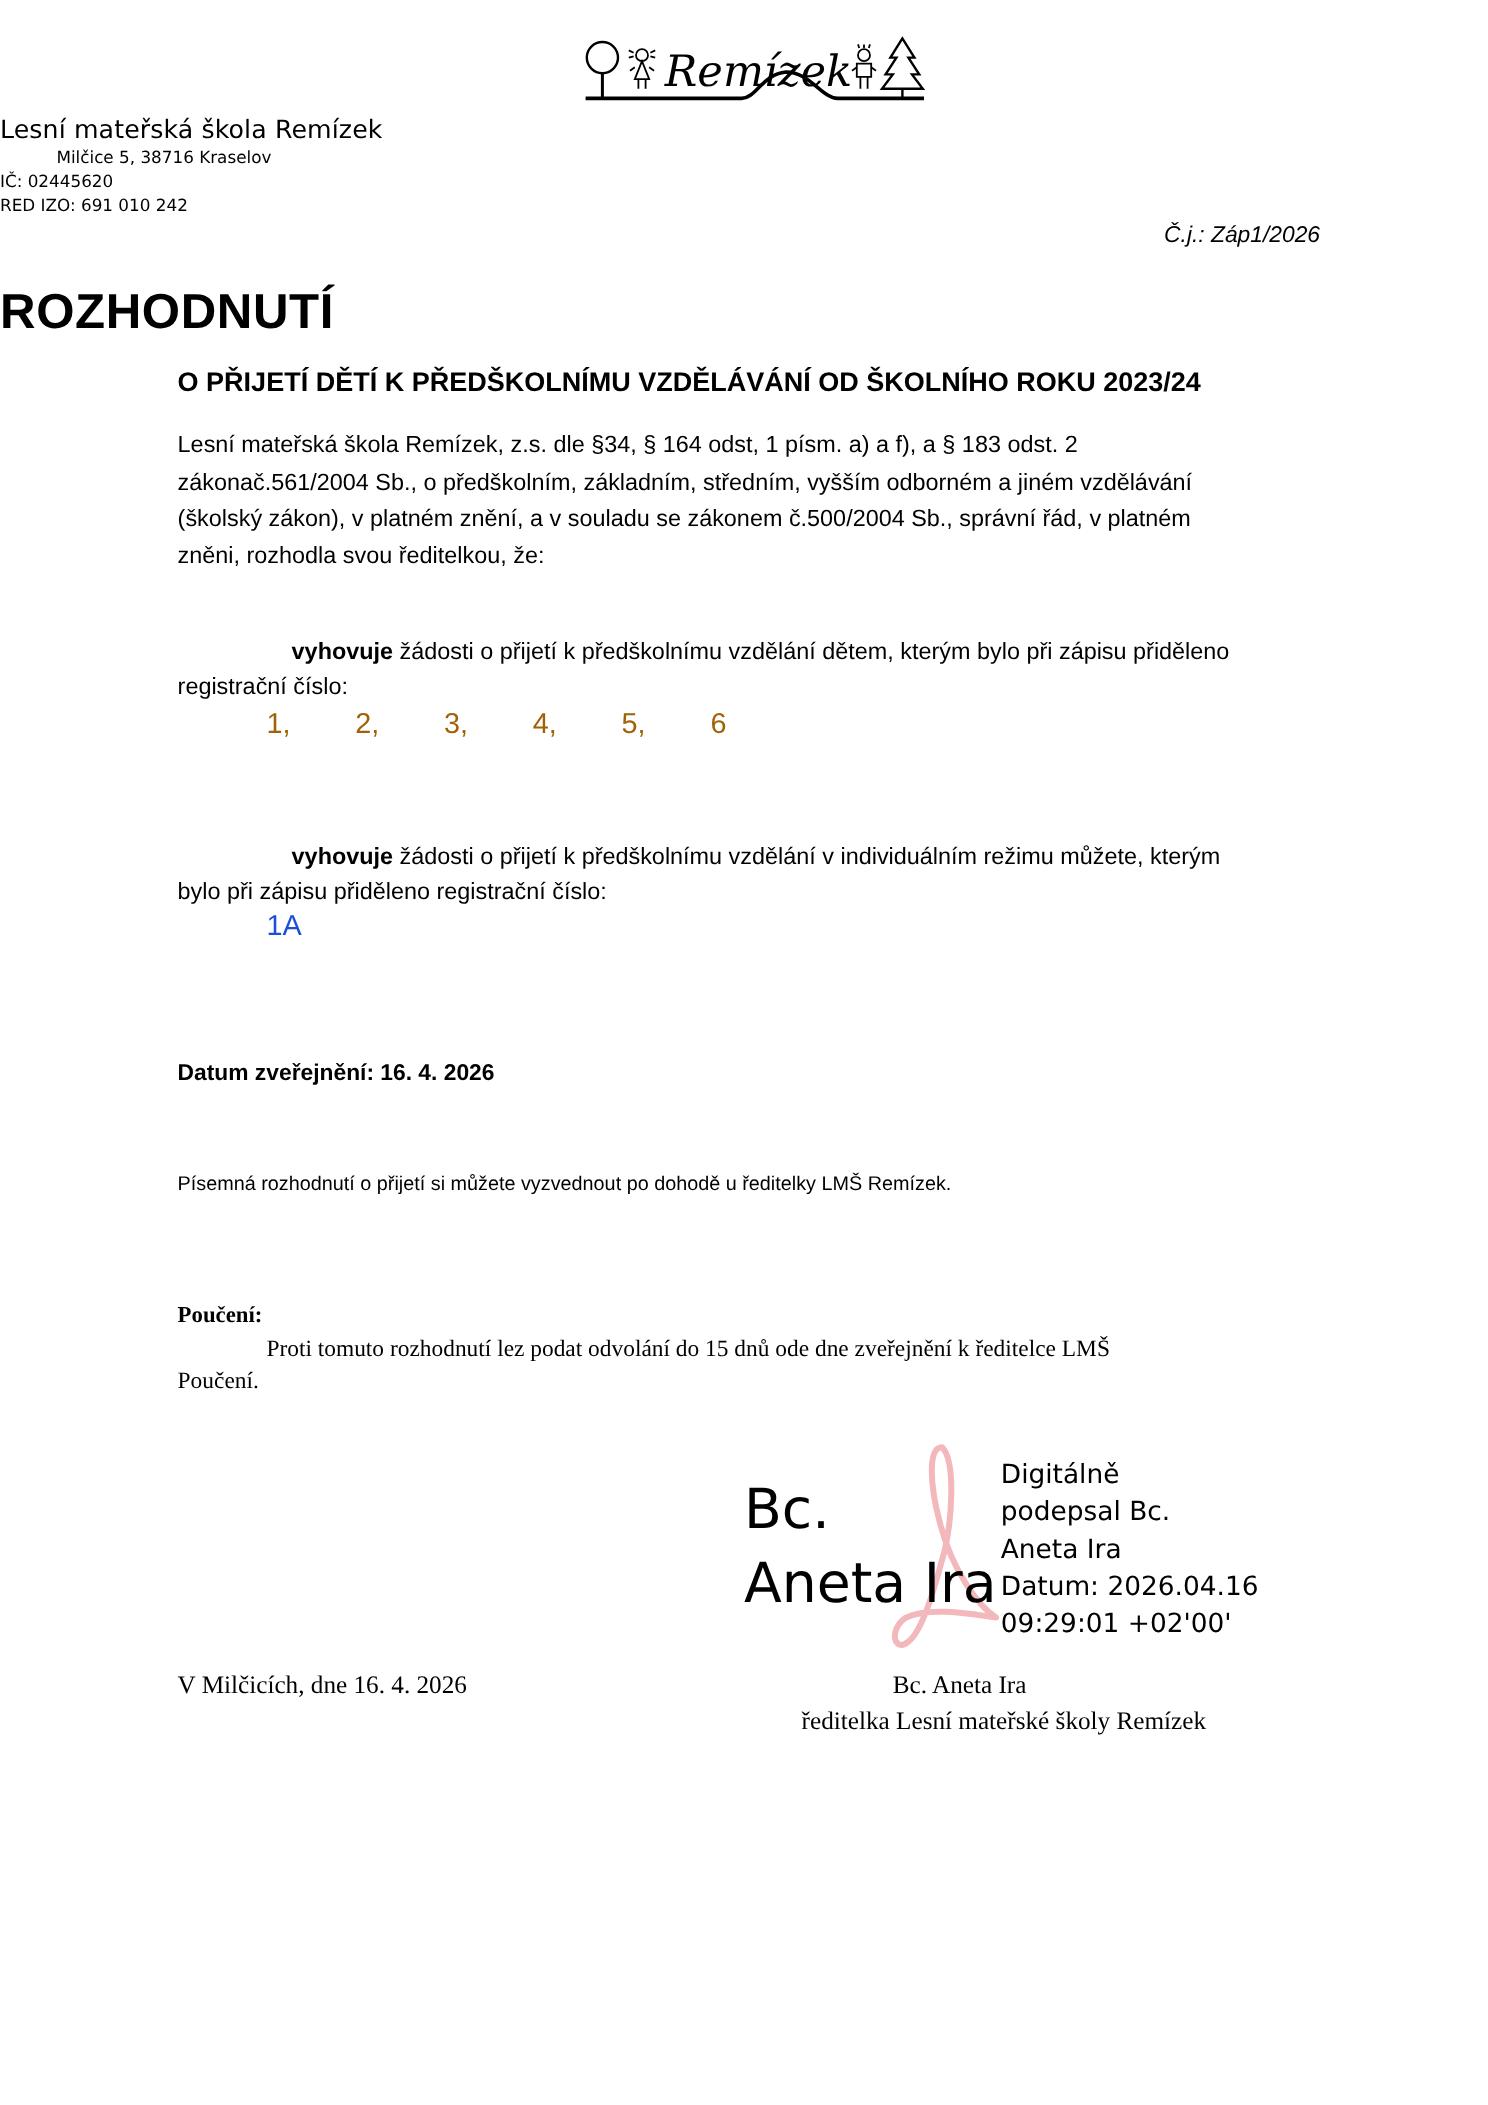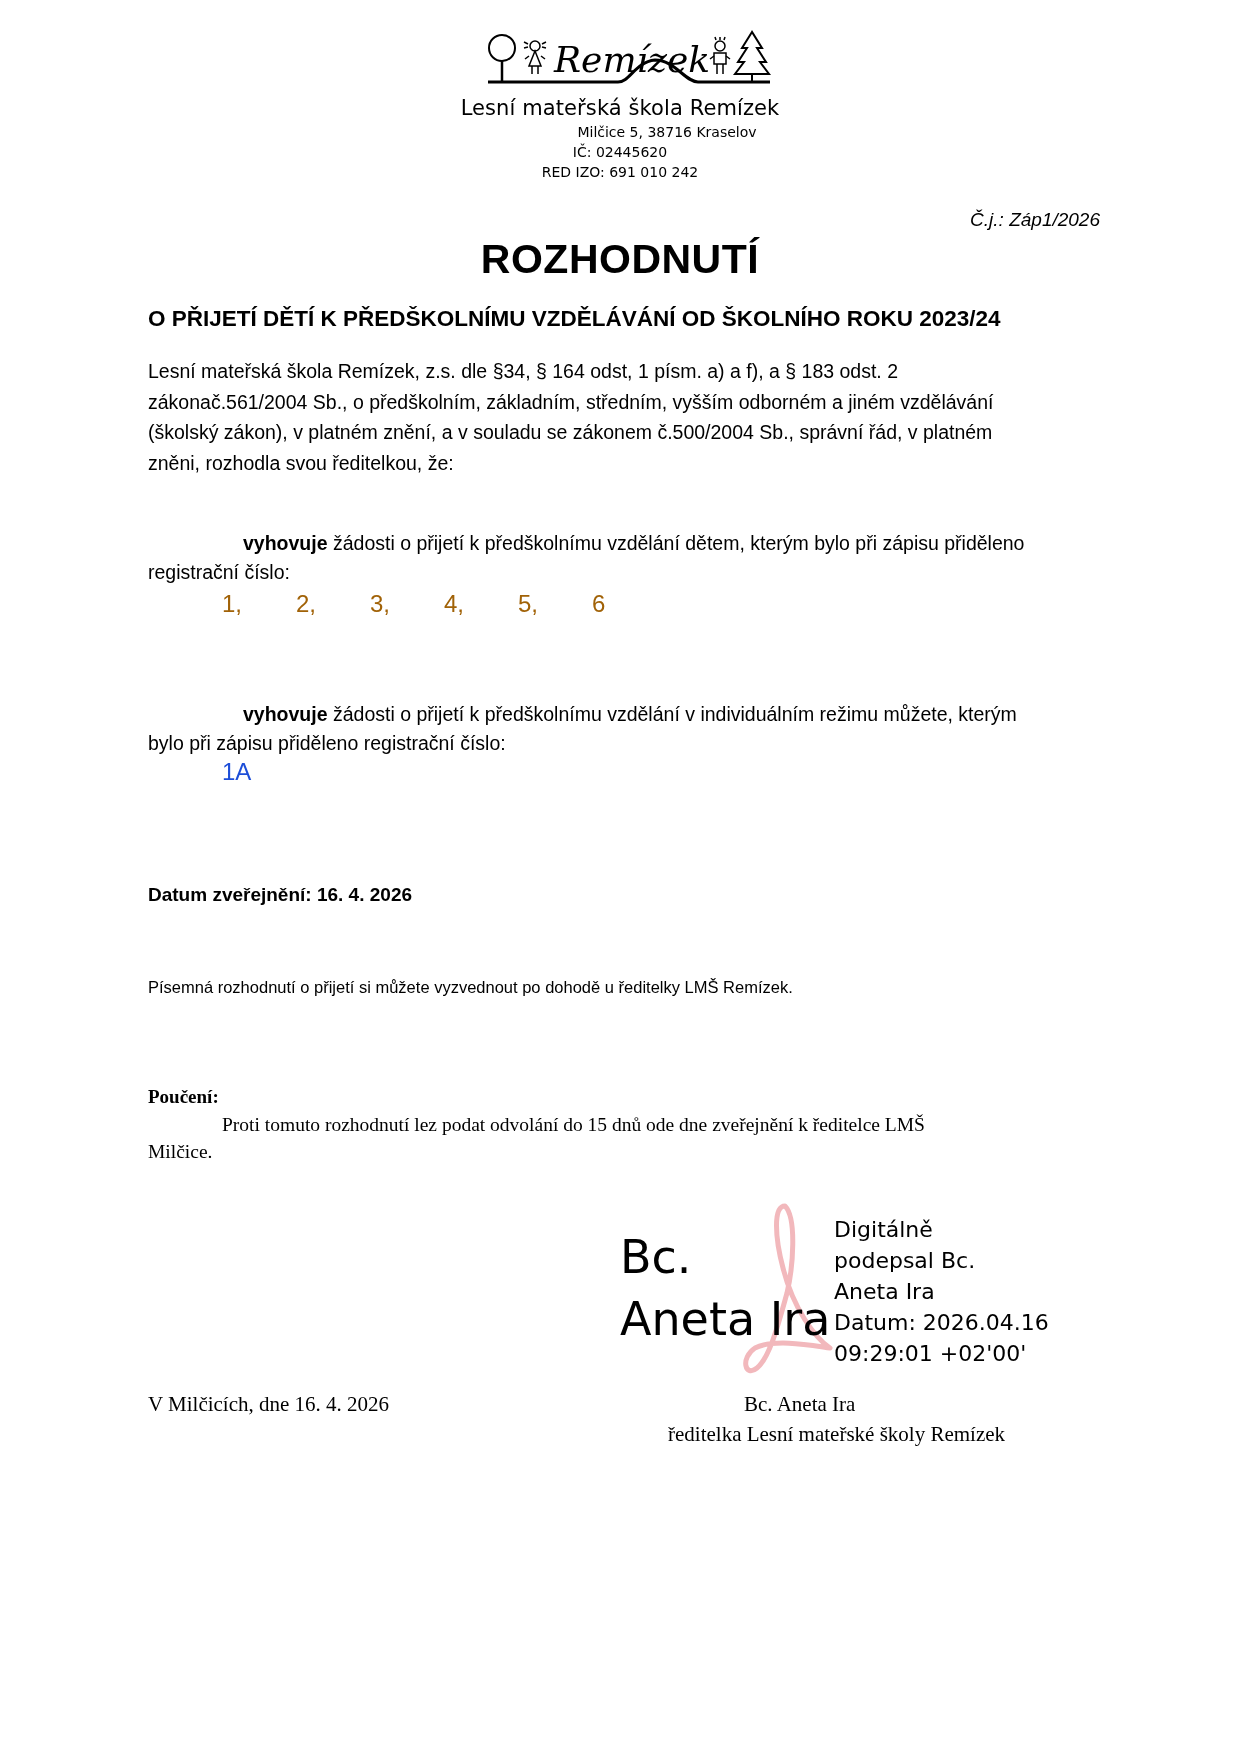--- a/index.html
+++ b/index.html
@@ -1,26 +1,26 @@
 <!DOCTYPE html>
 <html><head>
 <meta charset="utf-8">
 <style>
   html, body { margin:0; padding:0; background:#ffffff; }
   body { width:1240px; height:1754px; position:relative; overflow:hidden; color:#000; font-family:"Liberation Sans", sans-serif; }
   .abs { position:absolute; white-space:nowrap; }
   .sans { font-family:"DejaVu Sans", "Liberation Sans", sans-serif; }
   .serif { font-family:"Liberation Serif", serif; }
-  .center { left:0; width:1240px; text-align:center; }
+  .center { left:0; width:1240px; }
 
   #logo { left:480px; top:26px; width:295px; height:62px; }
   .school-name { top:96px; font-size:21px; letter-spacing:0.1px; }
   .addr { font-size:14px; }
 
-  .cj { right:140px; top:186px; font-size:19px; font-style:italic;margin-top:23px; }
+  .cj { right:140px; top:186px; font-size:19px; font-style:italic; }
   .title { top:236px; font-size:41px; font-weight:bold; letter-spacing:0.5px; }
   .subtitle { left:148px; top:306px; font-size:22.5px; font-weight:bold; }
 
   .body-line { left:148px; font-size:19.5px; }
   .indent { left:222px;margin-left:21px; }
   .reg-nums { left:222px; top:590px; font-size:24px; color:#a16207; font-family:"Liberation Sans", sans-serif; }
   .reg-nums span { display:inline-block; width:74px; }
   .reg-1a { left:222px; top:758px; font-size:24px; color:#1d4ed8; }
   b { font-weight:bold; }
 
@@ -97,21 +97,21 @@
   <b>vyhovuje</b><span> žádosti o přijetí k předškolnímu vzdělání v individuálním režimu můžete, kterým</span>
 </div>
 <div class="abs body-line" style="top:732px;">bylo při zápisu přiděleno registrační číslo:</div>
 <div class="abs reg-1a">1A</div>
 
 <div class="abs datum">Datum zveřejnění: 16. 4. 2026</div>
 <div class="abs pisemna">Písemná rozhodnutí o přijetí si můžete vyzvednout po dohodě u ředitelky LMŠ Remízek.</div>
 
 <div class="abs serif pouceni-h">Poučení:</div>
 <div class="abs serif pouceni-t" style="left:222px; top:1114px;">Proti tomuto rozhodnutí lez podat odvolání do 15 dnů ode dne zveřejnění k ředitelce LMŠ</div>
-<div class="abs serif pouceni-t" style="left:148px; top:1141px;">Milčice.</div>
+<div class="abs serif pouceni-t" style="left:148px; top:1141px;">Poučení.</div>
 
 <svg id="acrobat" class="abs" viewBox="0 0 100 185">
   <path d="M50 8 C38 8 40 40 48 70 C58 110 80 140 95 150 C80 148 40 140 20 150 C5 160 10 180 22 170 C35 160 45 120 52 95 C58 70 62 20 50 8 Z" fill="none" stroke="#f2b8bc" stroke-width="5" stroke-linejoin="round"></path>
 </svg>
 <div class="abs sig-big" style="top:1230px;">Bc.</div>
 <div class="abs sig-big" style="top:1292px;">Aneta Ira</div>
 <div class="abs sig-info" style="top:1214px;">
   <div>Digitálně</div>
   <div>podepsal Bc.</div>
   <div>Aneta Ira</div>

